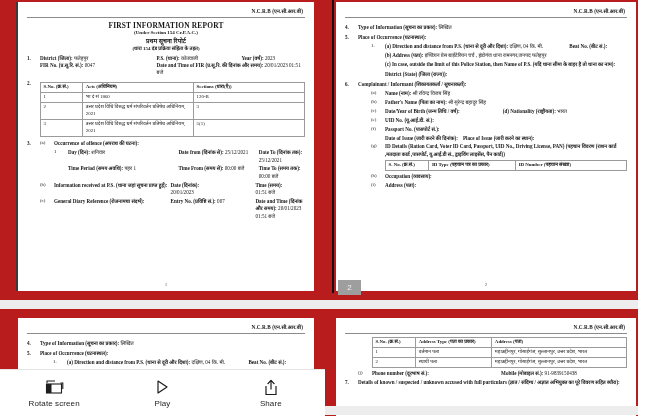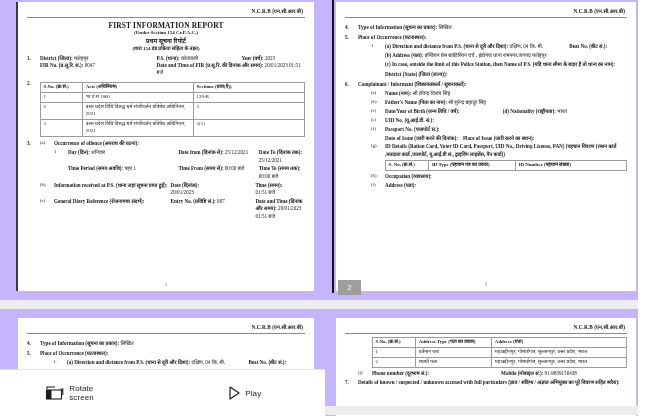--- a/index.html
+++ b/index.html
@@ -5,21 +5,21 @@
   * { box-sizing: border-box; margin: 0; padding: 0; }
   html, body {
     width: 650px; height: 416px;
     background: #ffffff;
     font-family: "Liberation Serif", serif;
     overflow: hidden;
   }
   #viewer {
     position: relative;
     width: 638px; height: 416px;
-    background: #c4b5fd;
+    background: #b91c1c;
     overflow: hidden;
   }
 
   
   .page {
     position: absolute;
     background: #ffffff;
     overflow: hidden;
   }
   .page-inner {
@@ -125,20 +125,21 @@
     background: #ffffff;
     display: flex;
     align-items: center;
     justify-content: space-around;
     font-family: "Liberation Sans", sans-serif;
     border-top: .5px solid #e4e4e4;
     z-index: 20;
   }
   .tb-item {
     display: flex;
+    flex-direction: column;
     align-items: center;
     justify-content: center;
     gap: 3px;
     width: 78px;
     cursor: pointer;
   }
   .tb-icon { height: 17px; display: flex; align-items: center; justify-content: center; }
   .tb-label { font-size: 8px; color: #1d1d1d; letter-spacing: .1px; }
   .tb-icon svg { display: block; }
 </style>
@@ -548,17 +549,27 @@
 
     <div class="tb-item">
       <div class="tb-icon">
         <svg width="16" height="16" viewBox="0 0 16 16">
           <path d="M4 2 L13 8 L4 14 Z" fill="none" stroke="#1d1d1d" stroke-width="1.2" stroke-linejoin="round"></path>
         </svg>
       </div>
       <div class="tb-label">Play</div>
     </div>
 
+    <div class="tb-item">
+      <div class="tb-icon">
+        <svg width="16" height="17" viewBox="0 0 16 17">
+          <path d="M3 7 L3 15.5 L13 15.5 L13 7" fill="none" stroke="#1d1d1d" stroke-width="1.2"></path>
+          <line x1="8" y1="1.5" x2="8" y2="10.5" stroke="#1d1d1d" stroke-width="1.2"></line>
+          <path d="M4.6 5 L8 1.4 L11.4 5" fill="none" stroke="#1d1d1d" stroke-width="1.2" stroke-linejoin="round"></path>
+        </svg>
+      </div>
+      <div class="tb-label">Share</div>
+    </div>
 
 
   </div>
 
 </div>
 
 </body></html>

